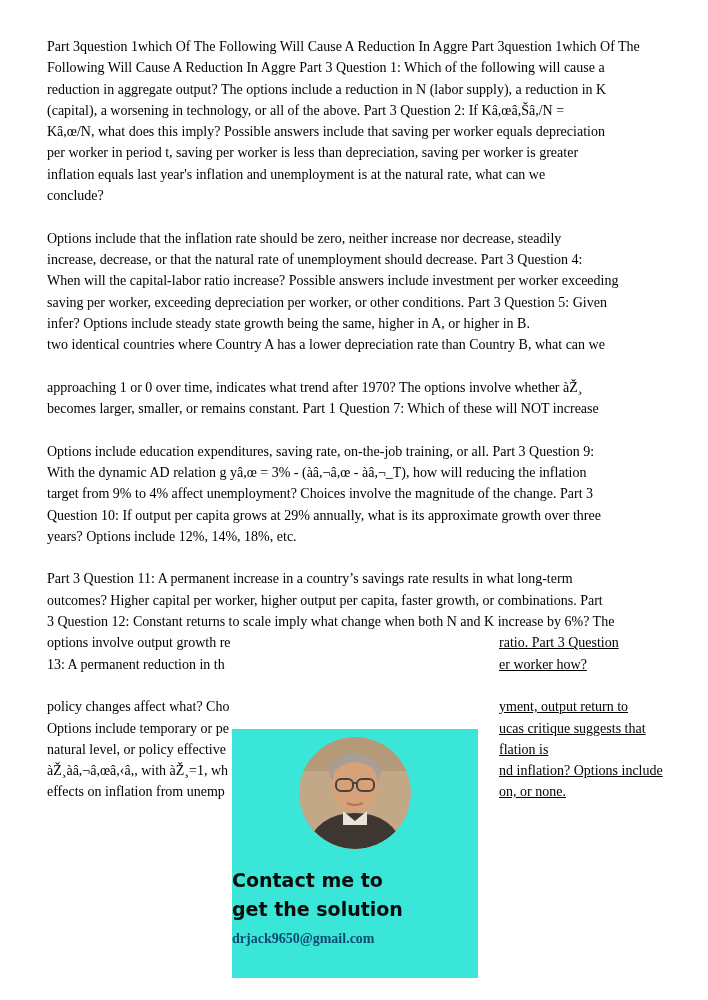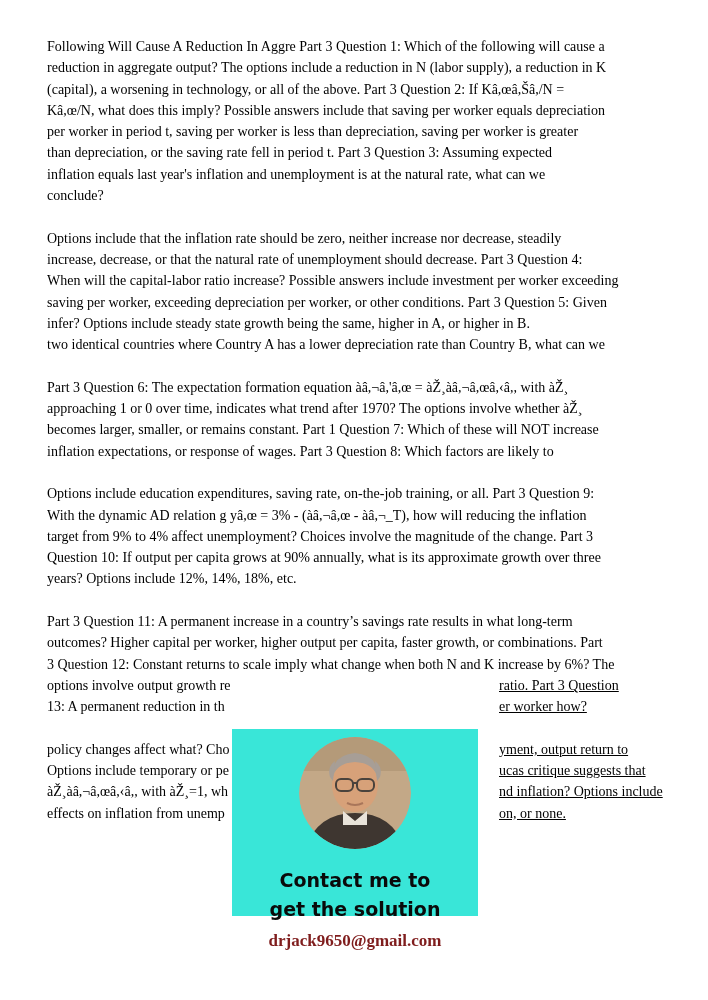--- a/index.html
+++ b/index.html
@@ -18,92 +18,90 @@
     font-size: 14px;
     line-height: 21.3px;
   }
   .paragraph { margin-bottom: 21.3px; }
   .line { white-space: nowrap; position: relative; height: 21.3px; overflow: visible; }
   .line .frag-right { position: absolute; left: 452px; top: 0; text-decoration: underline; }
 
   .card {
     position: absolute;
     left: 232px; top: 729px;
-    width: 246px; height: 187px;
+    width: 246px; height: 249px;
     background: #39e6d8;
-    text-align: center;
   }
   .avatar {
     width: 112px; height: 112px;
     border-radius: 50%;
     display: block;
     margin: 8px auto 0 auto;
     overflow: hidden;
   }
   .contact-block { margin-top: 17px; }
   .contact-line {
     font-family: "DejaVu Sans", sans-serif;
     font-weight: bold;
     font-size: 19px;
     line-height: 29px;
     color: #0a0a0a;
   }
   .email {
     font-family: "Liberation Serif", serif;
     font-weight: bold;
-    font-size: 17px;
+    font-size: 14px;
     margin-top: 7px;
-    color: #7f1d1d;
+    color: #0c4a6e;
   }
 </style>
 </head>
 <body>
 
 <div class="doc">
     <div class="paragraph">
+      <div class="line">Part 3question 1which Of The Following Will Cause A Reduction In Aggre Part 3question 1which Of The</div>
       <div class="line">Following Will Cause A Reduction In Aggre Part 3 Question 1: Which of the following will cause a</div>
       <div class="line">reduction in aggregate output? The options include a reduction in N (labor supply), a reduction in K</div>
       <div class="line">(capital), a worsening in technology, or all of the above. Part 3 Question 2: If Kâ,œâ,Šâ,/N =</div>
       <div class="line">Kâ,œ/N, what does this imply? Possible answers include that saving per worker equals depreciation</div>
       <div class="line">per worker in period t, saving per worker is less than depreciation, saving per worker is greater</div>
-      <div class="line">than depreciation, or the saving rate fell in period t. Part 3 Question 3: Assuming expected</div>
       <div class="line">inflation equals last year's inflation and unemployment is at the natural rate, what can we</div>
       <div class="line">conclude?</div>
     </div>
     <div class="paragraph">
       <div class="line">Options include that the inflation rate should be zero, neither increase nor decrease, steadily</div>
       <div class="line">increase, decrease, or that the natural rate of unemployment should decrease. Part 3 Question 4:</div>
       <div class="line">When will the capital-labor ratio increase? Possible answers include investment per worker exceeding</div>
       <div class="line">saving per worker, exceeding depreciation per worker, or other conditions. Part 3 Question 5: Given</div>
       <div class="line">infer? Options include steady state growth being the same, higher in A, or higher in B.</div>
       <div class="line">two identical countries where Country A has a lower depreciation rate than Country B, what can we</div>
     </div>
     <div class="paragraph">
-      <div class="line">Part 3 Question 6: The expectation formation equation àâ,¬â,'â,œ = àŽ¸àâ,¬â,œâ,‹â,, with àŽ¸</div>
       <div class="line">approaching 1 or 0 over time, indicates what trend after 1970? The options involve whether àŽ¸</div>
       <div class="line">becomes larger, smaller, or remains constant. Part 1 Question 7: Which of these will NOT increase</div>
-      <div class="line">inflation expectations, or response of wages. Part 3 Question 8: Which factors are likely to</div>
     </div>
     <div class="paragraph">
       <div class="line">Options include education expenditures, saving rate, on-the-job training, or all. Part 3 Question 9:</div>
       <div class="line">With the dynamic AD relation g yâ,œ = 3% - (àâ,¬â,œ - àâ,¬_T), how will reducing the inflation</div>
       <div class="line">target from 9% to 4% affect unemployment? Choices involve the magnitude of the change. Part 3</div>
-      <div class="line">Question 10: If output per capita grows at 90% annually, what is its approximate growth over three</div>
+      <div class="line">Question 10: If output per capita grows at 29% annually, what is its approximate growth over three</div>
       <div class="line">years? Options include 12%, 14%, 18%, etc.</div>
     </div>
     <div class="paragraph">
       <div class="line">Part 3 Question 11: A permanent increase in a country’s savings rate results in what long-term</div>
       <div class="line">outcomes? Higher capital per worker, higher output per capita, faster growth, or combinations. Part</div>
       <div class="line">3 Question 12: Constant returns to scale imply what change when both N and K increase by 6%? The</div>
       <div class="line"><span>options involve output growth re</span><span class="frag-right">ratio. Part 3 Question</span></div>
       <div class="line"><span>13: A permanent reduction in th</span><span class="frag-right">er worker how?</span></div>
     </div>
     <div class="paragraph">
       <div class="line"><span>policy changes affect what? Cho</span><span class="frag-right">yment, output return to</span></div>
       <div class="line"><span>Options include temporary or pe</span><span class="frag-right">ucas critique suggests that</span></div>
+      <div class="line"><span>natural level, or policy effective</span><span class="frag-right">flation is</span></div>
       <div class="line"><span>àŽ¸àâ,¬â,œâ,‹â,, with àŽ¸=1, wh</span><span class="frag-right">nd inflation? Options include</span></div>
       <div class="line"><span>effects on inflation from unemp</span><span class="frag-right">on, or none.</span></div>
     </div>
   </div>
 
 <div class="card" style="background: rgb(57, 230, 216);">
   <span class="avatar">
     <svg width="112" height="112" viewBox="0 0 112 112" xmlns="http://www.w3.org/2000/svg">
       <defs>
         <clipPath id="avclip">

